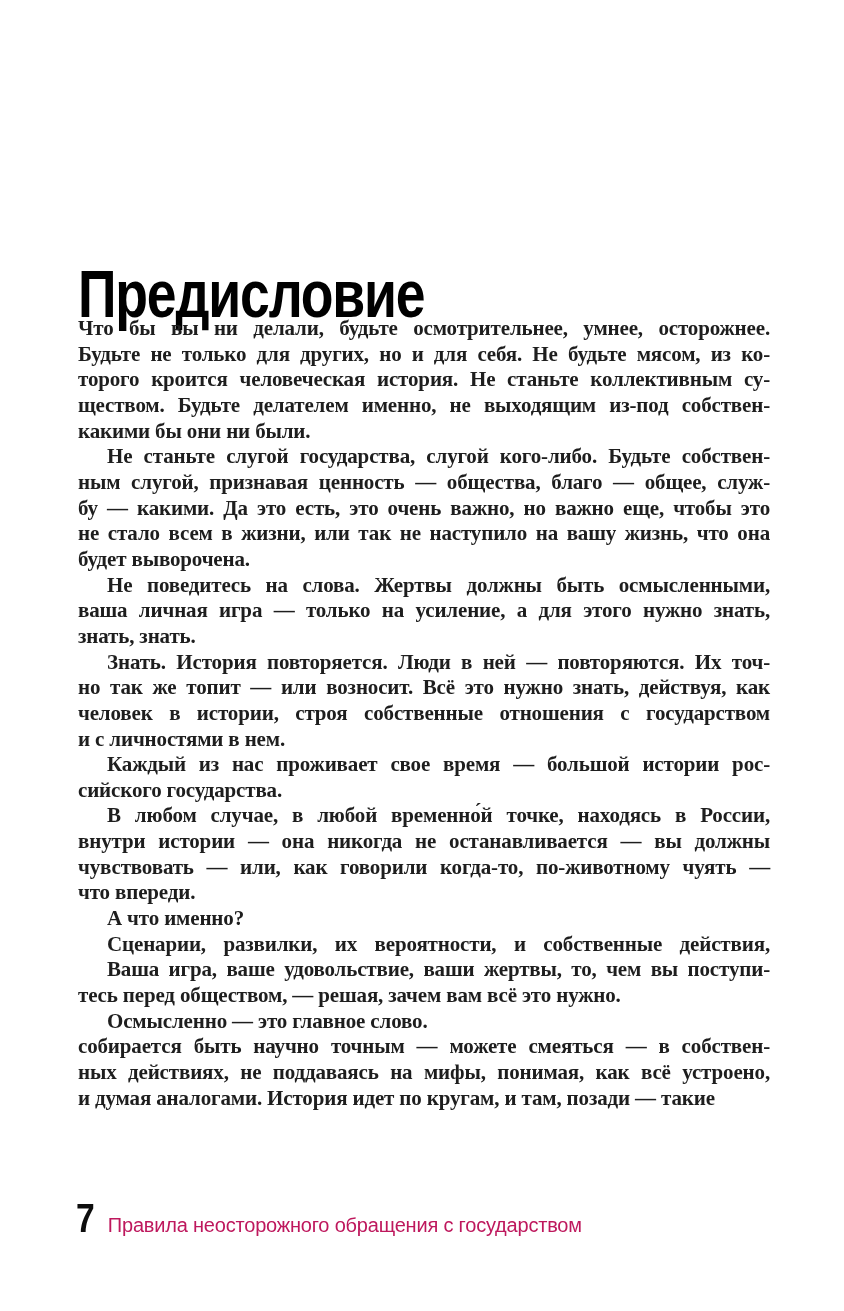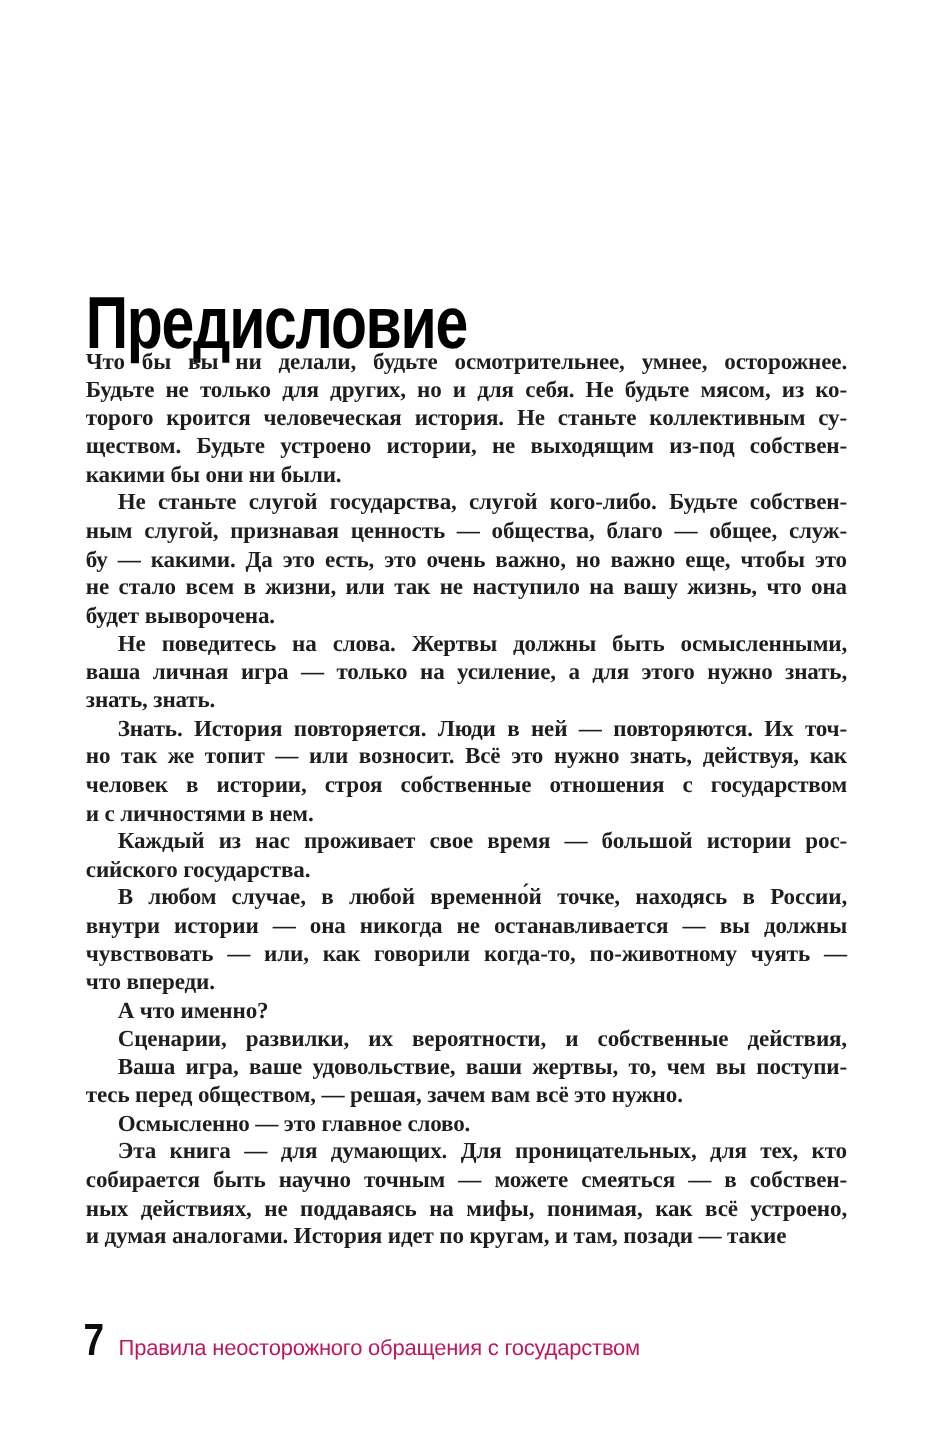--- a/index.html
+++ b/index.html
@@ -78,21 +78,21 @@
 <body>
 
 <div class="page">
 
   <h1 class="page-title">Предисловие</h1>
 
   <div class="body-text">
       <div class="line">Что бы вы ни делали, будьте осмотрительнее, умнее, осторожнее.</div>
       <div class="line">Будьте не только для других, но и для себя. Не будьте мясом, из ко-</div>
       <div class="line">торого кроится человеческая история. Не станьте коллективным су-</div>
-      <div class="line">ществом. Будьте устроено истории, не выходящим из-под собствен-</div>
+      <div class="line">ществом. Будьте делателем именно, не выходящим из-под собствен-</div>
       <div class="line last">какими бы они ни были.</div>
       <div class="line indent">Не станьте слугой государства, слугой кого-либо. Будьте собствен-</div>
       <div class="line">ным слугой, признавая ценность — общества, благо — общее, служ-</div>
       <div class="line">бу — какими. Да это есть, это очень важно, но важно еще, чтобы это</div>
       <div class="line">не стало всем в жизни, или так не наступило на вашу жизнь, что она</div>
       <div class="line last">будет выворочена.</div>
       <div class="line indent">Не поведитесь на слова. Жертвы должны быть осмысленными,</div>
       <div class="line">ваша личная игра — только на усиление, а для этого нужно знать,</div>
       <div class="line last">знать, знать.</div>
       <div class="line indent">Знать. История повторяется. Люди в ней — повторяются. Их точ-</div>
@@ -103,21 +103,20 @@
       <div class="line last">сийского государства.</div>
       <div class="line indent">В любом случае, в любой временно́й точке, находясь в России,</div>
       <div class="line">внутри истории — она никогда не останавливается — вы должны</div>
       <div class="line">чувствовать — или, как говорили когда-то, по-животному чуять —</div>
       <div class="line last">что впереди.</div>
       <div class="line last indent">А что именно?</div>
       <div class="line indent">Сценарии, развилки, их вероятности, и собственные действия,</div>
       <div class="line indent">Ваша игра, ваше удовольствие, ваши жертвы, то, чем вы поступи-</div>
       <div class="line last">тесь перед обществом, — решая, зачем вам всё это нужно.</div>
       <div class="line last indent">Осмысленно — это главное слово.</div>
-      <div class="line indent">Эта книга — для думающих. Для проницательных, для тех, кто</div>
       <div class="line">собирается быть научно точным — можете смеяться — в собствен-</div>
       <div class="line">ных действиях, не поддаваясь на мифы, понимая, как всё устроено,</div>
       <div class="line last">и думая аналогами. История идет по кругам, и там, позади — такие</div>
     </div>
 
   <div class="footer">
     <span class="page-number">7</span>
     <span class="running-title">Правила неосторожного обращения с государством</span>
   </div>
 

